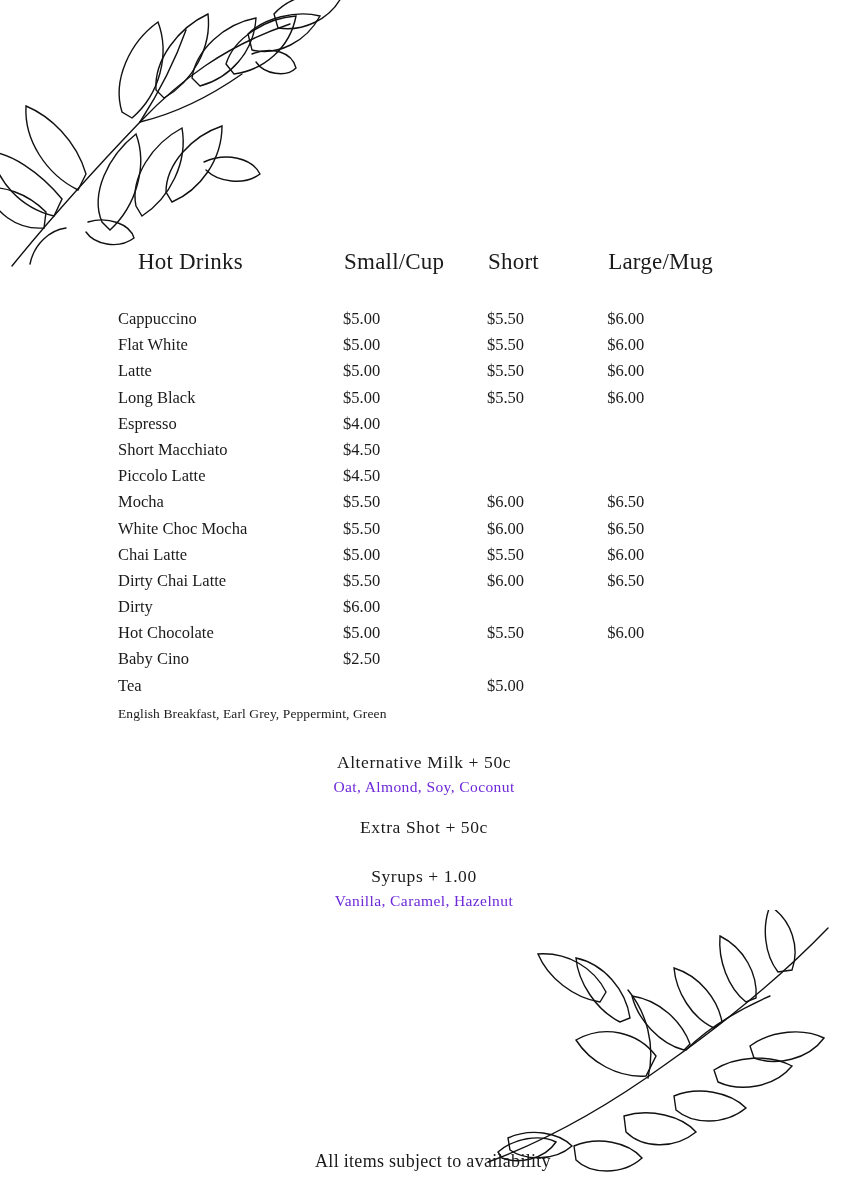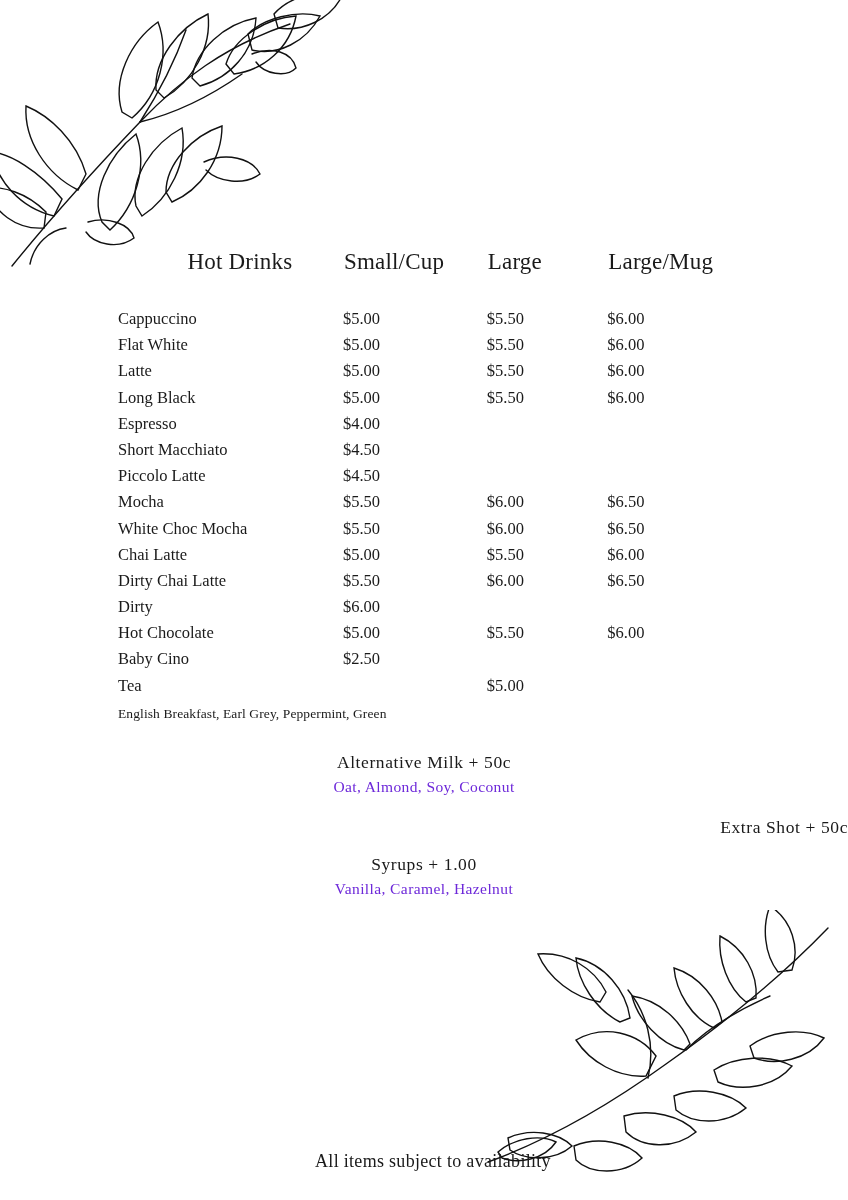--- a/index.html
+++ b/index.html
@@ -48,21 +48,21 @@
     border-collapse: collapse;
   }
   .menu-table th {
     font-weight: normal;
     font-size: 23px;
     letter-spacing: 0.2px;
     padding-bottom: 34px;
     text-align: left;
     white-space: nowrap;
   }
-  .menu-table th.col-name   { width: 218px; padding-left: 28px; text-align: center; }
+  .menu-table th.col-name   { width: 218px; padding-left: 28px; }
   .menu-table th.col-small  { width: 148px; }
   .menu-table th.col-medium { width: 128px; }
   .menu-table th.col-large  { width: 146px; font-family: Liberation Serif, serif; }
 
   .menu-table td {
     font-size: 16.5px;
     padding: 0 0 6.2px 0;
     vertical-align: top;
     white-space: nowrap;
   }
@@ -87,21 +87,21 @@
   .extras-title {
     font-size: 17.5px;
     letter-spacing: 0.6px;
     margin-bottom: 5px;
   }
   .extras-sub {
     font-size: 15.5px;
     letter-spacing: 0.4px;
     color: #6d28d9;
   }
-  .extras-group.spaced { margin-bottom: 16px; text-align: right; }
+  .extras-group.spaced { margin-bottom: 28px; }
 
   
   .footer-note {
     position: absolute;
     bottom: 28px;
     left: 9px;
     width: 848px;
     text-align: center;
     font-size: 18px;
     letter-spacing: 0.3px;
@@ -163,21 +163,21 @@
       <path d="M46 250 C68 240 96 244 110 258 C92 274 62 272 48 262 Z" transform="translate(-16,-22)"></path>
       <path d="M20 242 C36 228 62 224 78 232 C66 250 40 254 24 248 Z"></path>
     </svg>
   </div>
 
   <table class="menu-table">
     <thead>
       <tr>
         <th class="col-name">Hot Drinks</th>
         <th class="col-small">Small/Cup</th>
-        <th class="col-medium">Large</th>
+        <th class="col-medium">Short</th>
         <th class="col-large">Large/Mug</th>
       </tr>
     </thead>
     <tbody>
       <tr>
         <td class="name">Cappuccino</td>
         <td>$5.00</td>
         <td>$5.50</td>
         <td>$6.00</td>
       </tr>

